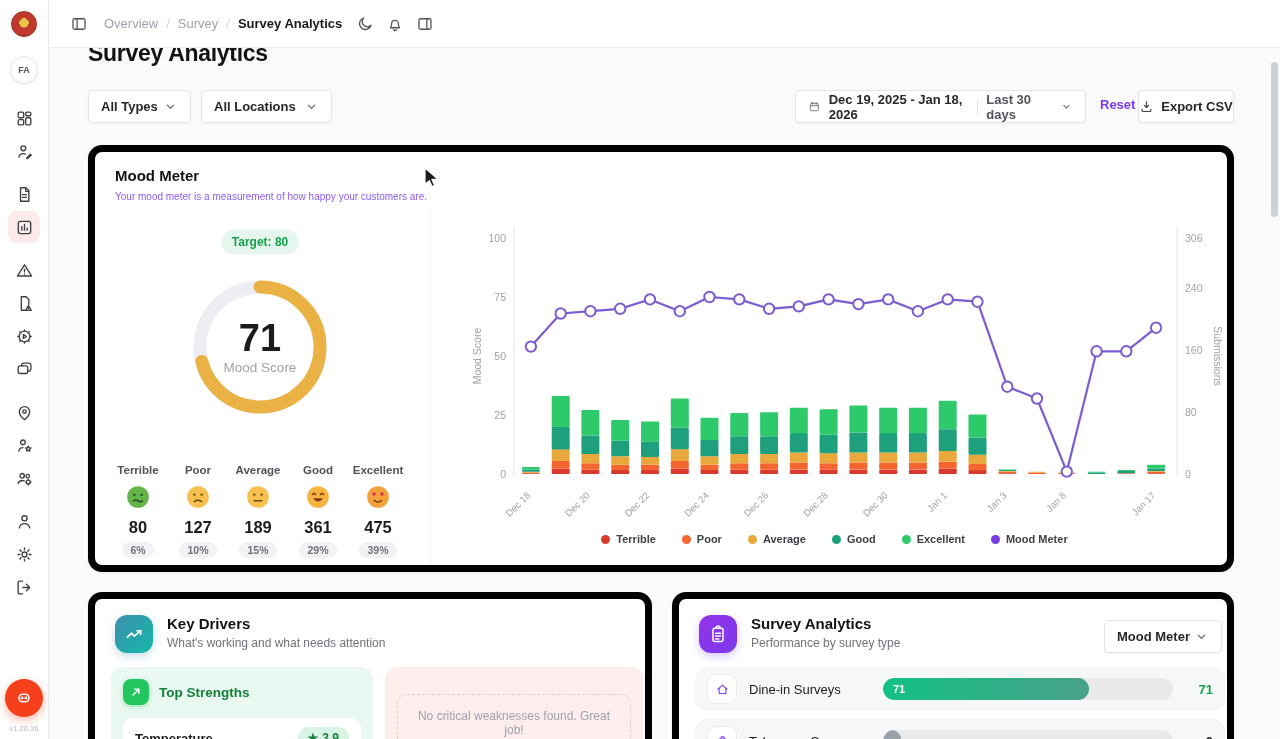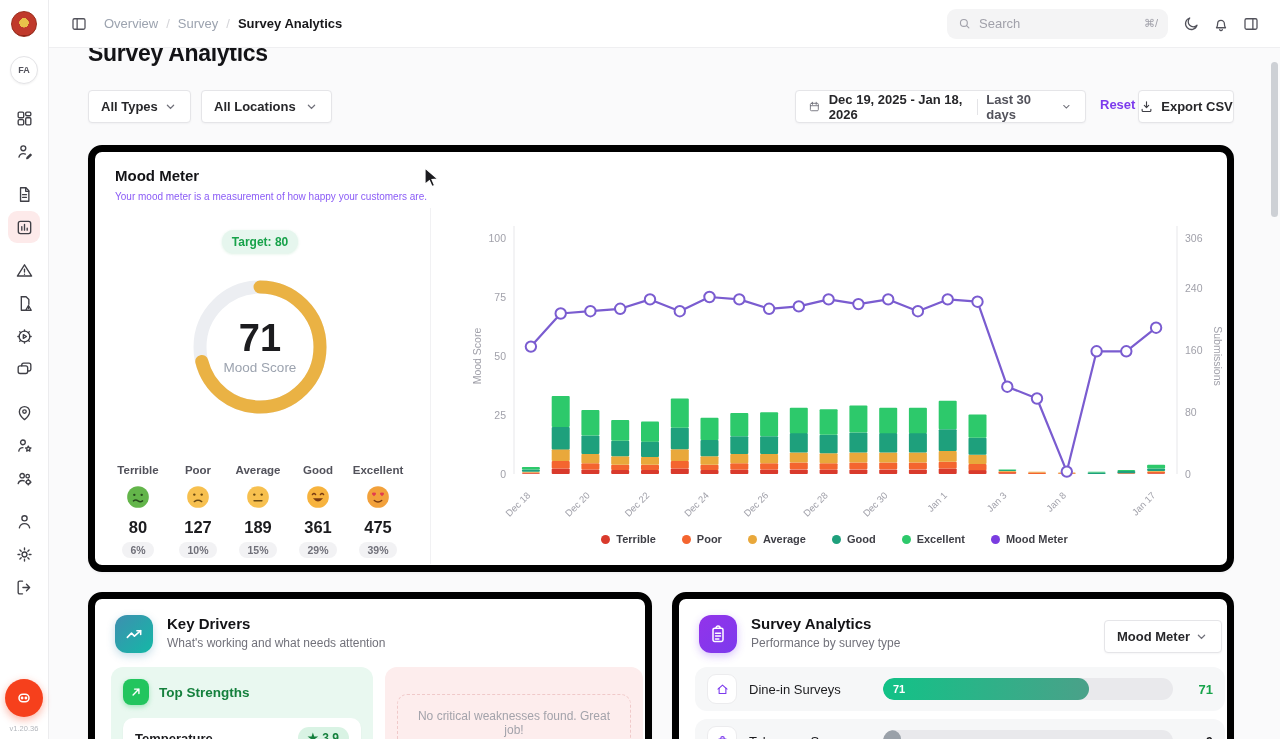--- a/index.html
+++ b/index.html
@@ -238,28 +238,20 @@
         <rect x="4" y="5" width="16" height="14" rx="2"></rect>
         <path d="M9.5 5v14"></path>
       </svg>
   </div>
   <div class="crumbs">
     <span class="crumb">Overview</span>
     <span class="crumb-sep">/</span>
     <span class="crumb">Survey</span>
     <span class="crumb-sep">/</span>
     <span class="crumb current">Survey Analytics</span>
-  </div>
-  <div class="search-pill">
-    <svg viewBox="0 0 24 24" fill="none" stroke="currentColor" stroke-width="1.8" stroke-linecap="round">
-        <circle cx="11" cy="11" r="5.5"></circle>
-        <path d="M15.3 15.3L19 19"></path>
-      </svg>
-    <span class="search-text">Search</span>
-    <span class="search-kbd">⌘/</span>
   </div>
   <div class="tb-right">
     <div class="tb-icon">
       <svg viewBox="0 0 24 24" fill="none" stroke="currentColor" stroke-width="1.7" stroke-linejoin="round">
           <path d="M20 13.7A7.8 7.8 0 1110.3 4 6.3 6.3 0 0020 13.7z"></path>
         </svg>
     </div>
     <div class="tb-icon">
       <svg viewBox="0 0 24 24" fill="none" stroke="currentColor" stroke-width="1.7" stroke-linecap="round" stroke-linejoin="round">
           <path d="M6 17h12c-1-1.2-1.5-2.1-1.5-5.2a4.5 4.5 0 00-9 0C7.5 14.9 7 15.8 6 17z"></path>

